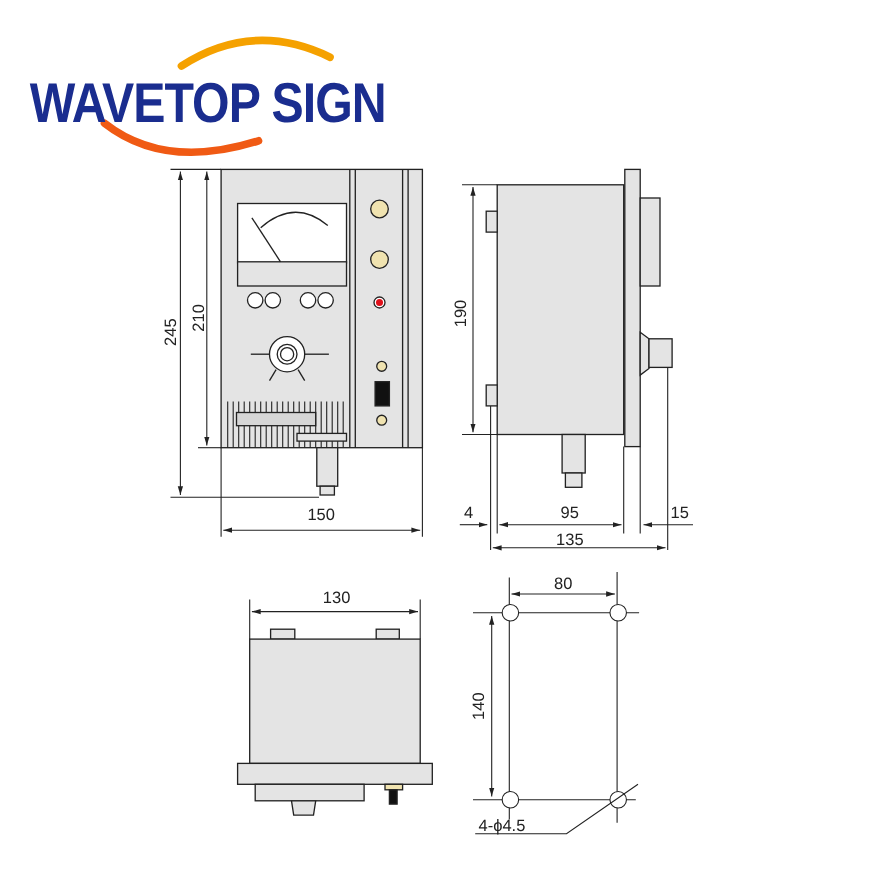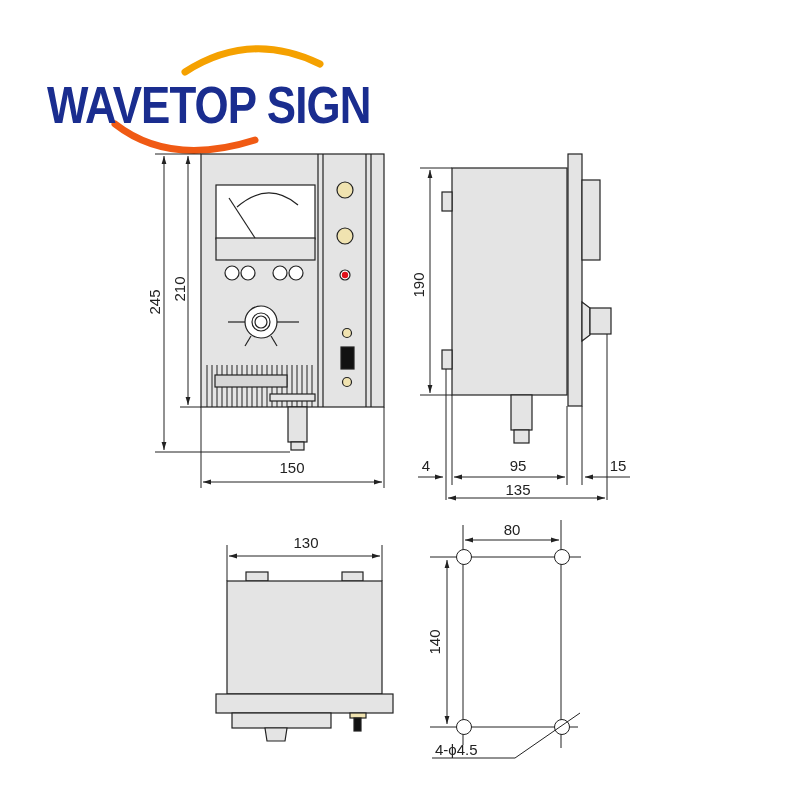--- a/index.html
+++ b/index.html
@@ -1,17 +1,17 @@
 <!DOCTYPE html>
 <html><head>
 <meta charset="utf-8">
 <style>
   html, body { margin:0; padding:0; background:#ffffff; }
   body { width:800px; height:800px; position:relative; overflow:hidden; font-family:"Liberation Sans", sans-serif; }
-  .logo { position:absolute; left:0; top:32px; width:400px; height:130px;margin-left:20px; }
+  .logo { position:absolute; left:0; top:20px; width:400px; height:130px; }
   .logo-text { position:absolute; left:27px; top:44px; font-family:"Liberation Sans", sans-serif; font-weight:bold; font-size:51px; color:#1a2d8f; letter-spacing:-1px; transform:scaleX(0.86); transform-origin:left top; white-space:nowrap; }
   svg.drawing { position:absolute; left:0; top:0; }
   .dim { font-family:"Liberation Sans", sans-serif; font-size:15px; fill:#222; }
 </style>
 </head>
 <body>
 
 <div class="logo">
   <svg width="400" height="130" style="position:absolute;left:0;top:0">
     <path d="M 165 40 Q 230 -2 300 32" stroke="#f5a100" stroke-width="7" fill="none" stroke-linecap="round"></path>

